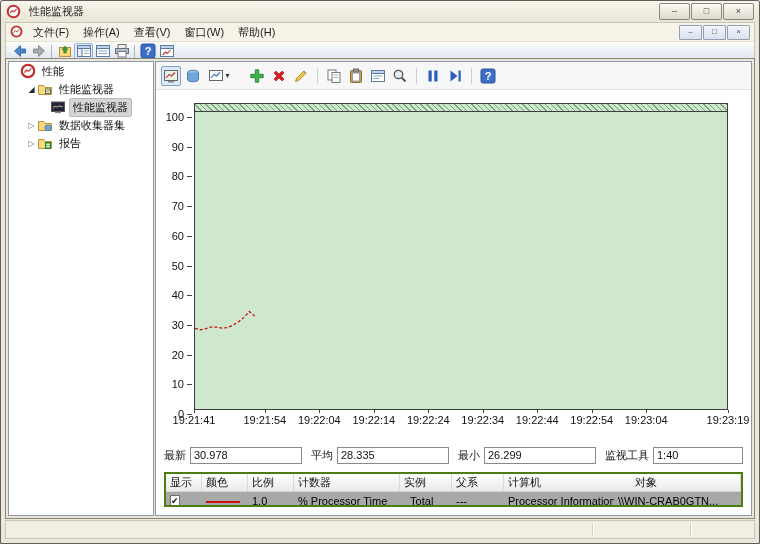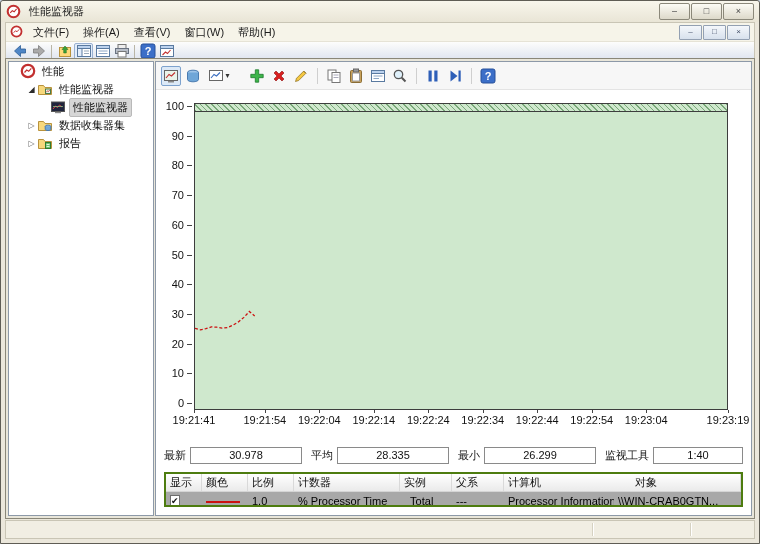--- a/index.html
+++ b/index.html
@@ -45,38 +45,38 @@
   
   .pm-toolbar{height:27px;display:flex;align-items:center;padding:0 5px;gap:2px;
               background:#f7f7f7;border-bottom:1px solid #e4e4e4;}
   .pm-icon{width:20px;height:20px;display:flex;align-items:center;justify-content:center;}
   .pm-icon.pressed{border:1px solid #7da2ce;background:#dce9f7;border-radius:2px;box-sizing:border-box;}
   .pm-sep{width:1px;height:16px;background:#cfcfcf;margin:0 4px;}
   .pm-caret{font-size:8px;color:#333;margin-left:1px;}
   .pm-gap{width:10px;}
   
   .chart-region{position:absolute;top:28px;left:0;right:0;height:348px;}
-  .y-axis{position:absolute;left:0;top:9px;width:37px;height:305px;}
+  .y-axis{position:absolute;left:0;top:20px;width:37px;height:305px;}
   .y-label{position:absolute;right:9px;width:28px;text-align:right;font-size:11px;color:#111;}
   .y-tick{position:absolute;right:1px;width:5px;height:1px;background:#444;}
   .plot{position:absolute;left:38px;top:13px;right:23px;height:305px;background:#cfe8cd;
         border:1px solid #3d3d3d;box-sizing:content-box;}
   .hatch{height:7px;border-bottom:1px solid #3d3d3d;
          background:repeating-linear-gradient(45deg,#79a879 0 1px,#cfe8cd 1px 4px);}
   .plot svg{position:absolute;inset:0;width:100%;height:100%;pointer-events:none;}
   .x-axis{position:absolute;left:38px;right:23px;top:320px;height:18px;}
   .x-tick{position:absolute;top:0;width:1px;height:3px;background:#444;}
   .x-label{position:absolute;top:4px;transform:translateX(-50%);font-size:11px;color:#111;white-space:nowrap;}
   
   .stats-row{position:absolute;top:384px;left:8px;right:8px;height:18px;display:flex;align-items:center;}
   .stat{display:flex;flex:1;align-items:center;margin-right:9px;}
   .stat:last-child{margin-right:0;}
   .stat-label{margin-right:4px;color:#111;white-space:nowrap;}
   .stat-value{flex:1;height:15px;line-height:15px;border:1px solid #8a8a8a;background:#fff;
-              text-align:center;padding:0 3px;color:#111;}
+              text-align:left;padding:0 3px;color:#111;}
   
   .legend{position:absolute;top:410px;left:8px;right:8px;bottom:8px;border:2px solid #4d7c0f;
           background:#fff;overflow:hidden;}
   .lg-header{display:flex;height:17px;background:linear-gradient(#ffffff,#eaeaea);
              border-bottom:1px solid #d5d5d5;}
   .lg-hcell{border-right:1px solid #d9d9d9;padding:1px 4px 0 4px;color:#111;
             box-sizing:border-box;overflow:hidden;white-space:nowrap;flex:none;}
   .lg-row{display:flex;height:17px;align-items:center;background:#a8a8a8;}
   .lg-cell{padding:0 4px;box-sizing:border-box;overflow:hidden;white-space:nowrap;flex:none;color:#000;}
   .lg-check{width:11px;height:11px;background:#fff;border:1px solid #6e6e6e;font-size:9px;

